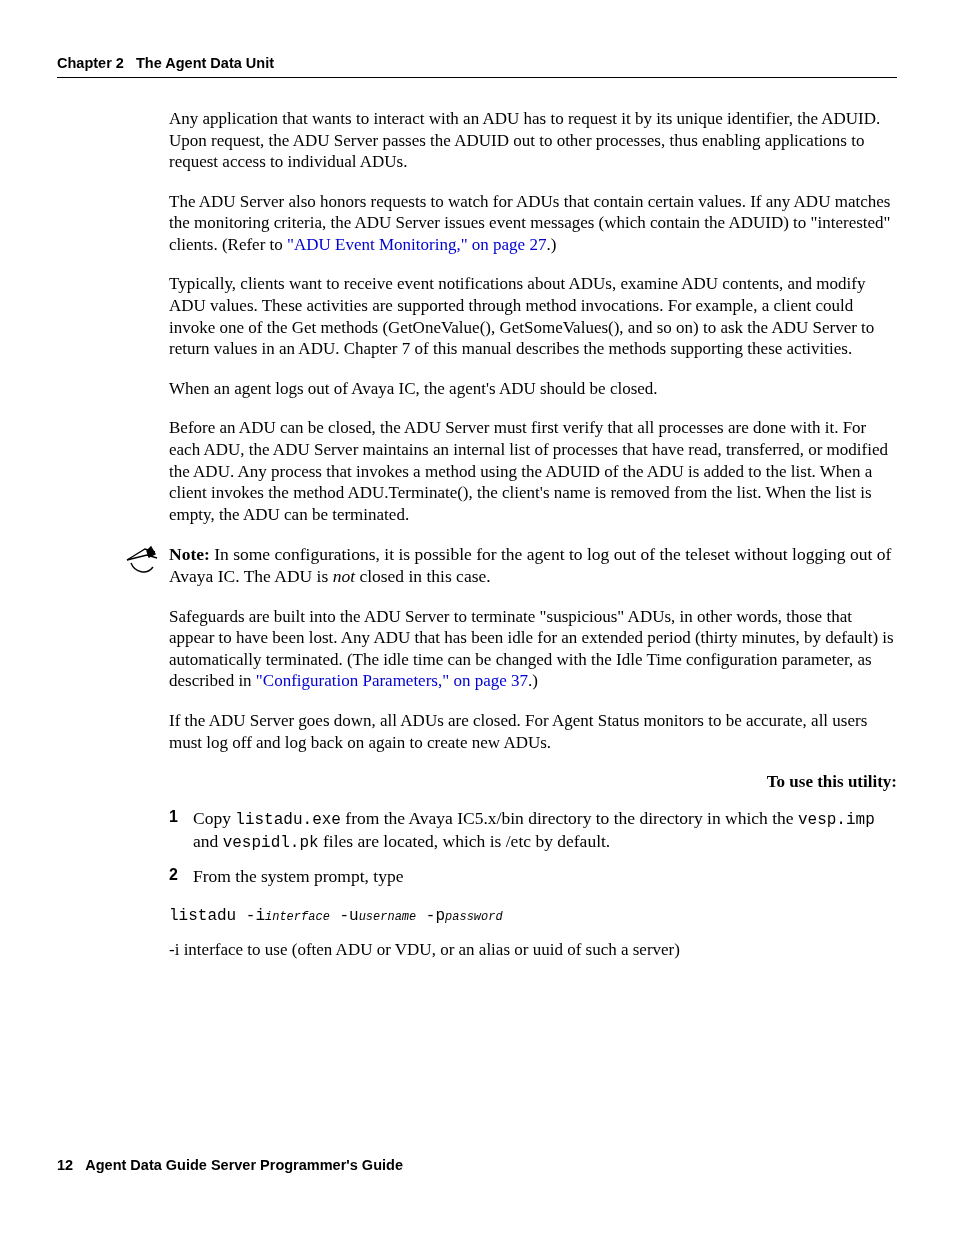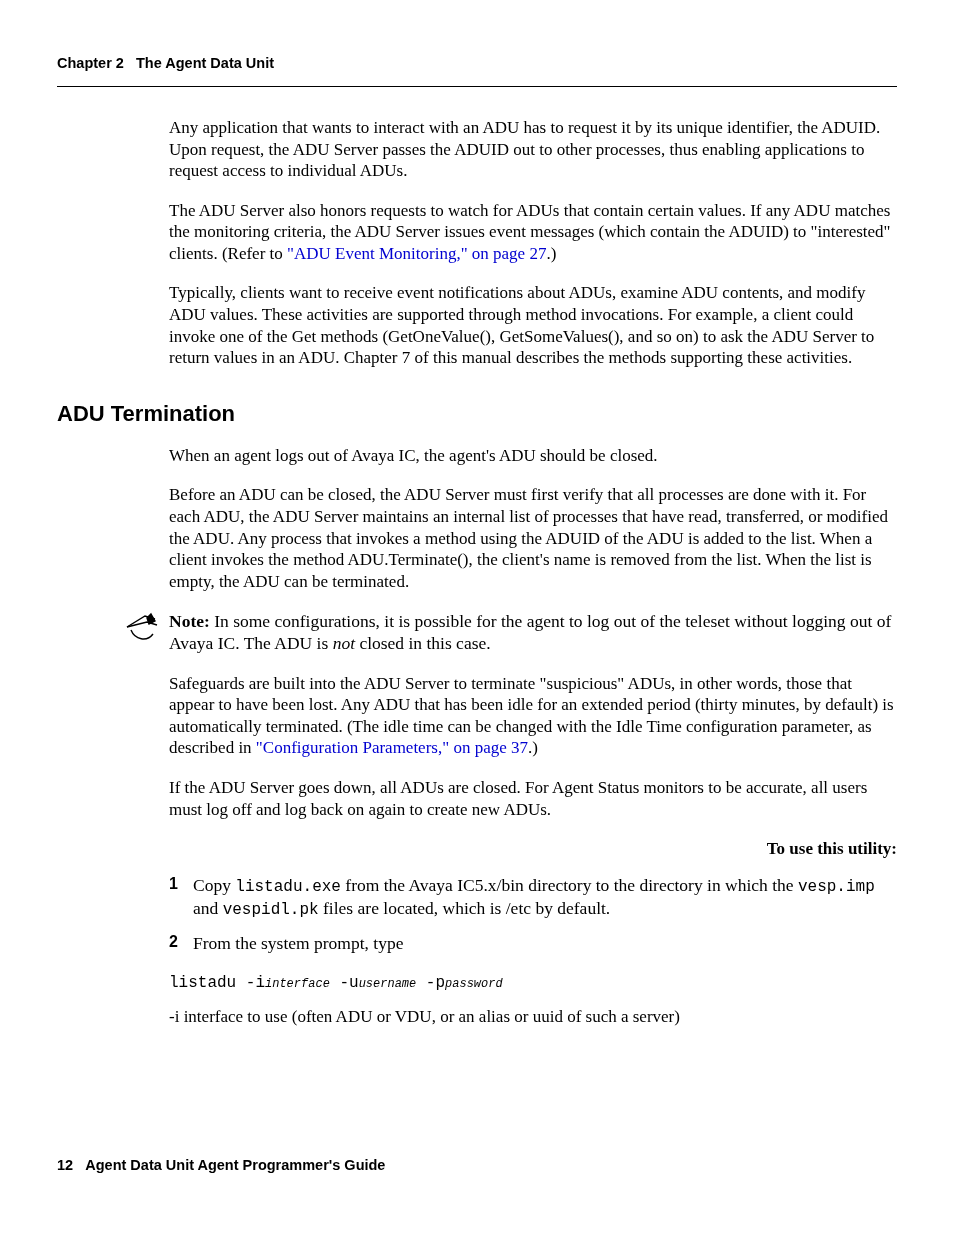--- a/index.html
+++ b/index.html
@@ -17,21 +17,21 @@
     padding: 55px 57px 40px 57px;
     box-sizing: border-box;
     height: 100%;
     position: relative;
   }
   .header {
     font-family: Arial, Helvetica, sans-serif;
     font-weight: bold;
     font-size: 14.5px;
     border-bottom: 1.5px solid #000;
-    padding-bottom: 15px;
+    padding-bottom: 6px;
   }
   .body-text {
     margin-left: 112px;
     margin-right: 0;
   }
   p.para {
     font-size: 17px;
     line-height: 1.27;
     margin: 18px 0 0 0;
     text-align: left;
@@ -115,21 +115,20 @@
   <div class="body-text">
     <p class="para" style="margin-top:30px;">Any application that wants to interact with an ADU has to request it by its unique identifier, the ADUID. Upon request, the ADU Server passes the ADUID out to other processes, thus enabling applications to request access to individual ADUs.</p>
 
     <p class="para">
       <span>The ADU Server also honors requests to watch for ADUs that contain certain values. If any ADU matches the monitoring criteria, the ADU Server issues event messages (which contain the ADUID) to "interested" clients. (Refer to </span><a class="link">"ADU Event Monitoring," on page 27</a><span>.)</span>
     </p>
 
     <p class="para">Typically, clients want to receive event notifications about ADUs, examine ADU contents, and modify ADU values. These activities are supported through method invocations. For example, a client could invoke one of the Get methods (GetOneValue(), GetSomeValues(), and so on) to ask the ADU Server to return values in an ADU. Chapter 7 of this manual describes the methods supporting these activities.</p>
   </div>
 
-  <div class="h2">ADU Termination</div>
 
   <div class="body-text">
     <p class="para">When an agent logs out of Avaya IC, the agent's ADU should be closed.</p>
     <p class="para">Before an ADU can be closed, the ADU Server must first verify that all processes are done with it. For each ADU, the ADU Server maintains an internal list of processes that have read, transferred, or modified the ADU. Any process that invokes a method using the ADUID of the ADU is added to the list. When a client invokes the method ADU.Terminate(), the client's name is removed from the list. When the list is empty, the ADU can be terminated.</p>
   </div>
 
   <div class="note-row" style="margin-left:68px;">
     <div class="note-icon">
       <svg width="38" height="34" viewBox="0 0 38 34">
         <g stroke="#000" stroke-width="1.4" fill="none">
@@ -172,15 +171,15 @@
 
   <div class="code-line">
     <span class="mono">listadu -i</span><span class="mono-it">interface</span><span class="mono"> -u</span><span class="mono-it">username</span><span class="mono"> -p</span><span class="mono-it">password</span>
   </div>
 
   <div class="body-text">
     <p class="para" style="margin-top:14px;">-i interface to use (often ADU or VDU, or an alias or uuid of such a server)</p>
   </div>
 
   <div class="footer">
-    <span>12</span>&nbsp;&nbsp;&nbsp;<span>Agent Data Unit Agent Programmer's Guide</span>
+    <span>12</span>&nbsp;&nbsp;&nbsp;<span>Agent Data Guide Server Programmer's Guide</span>
   </div>
 </div>
 
 </body></html>

